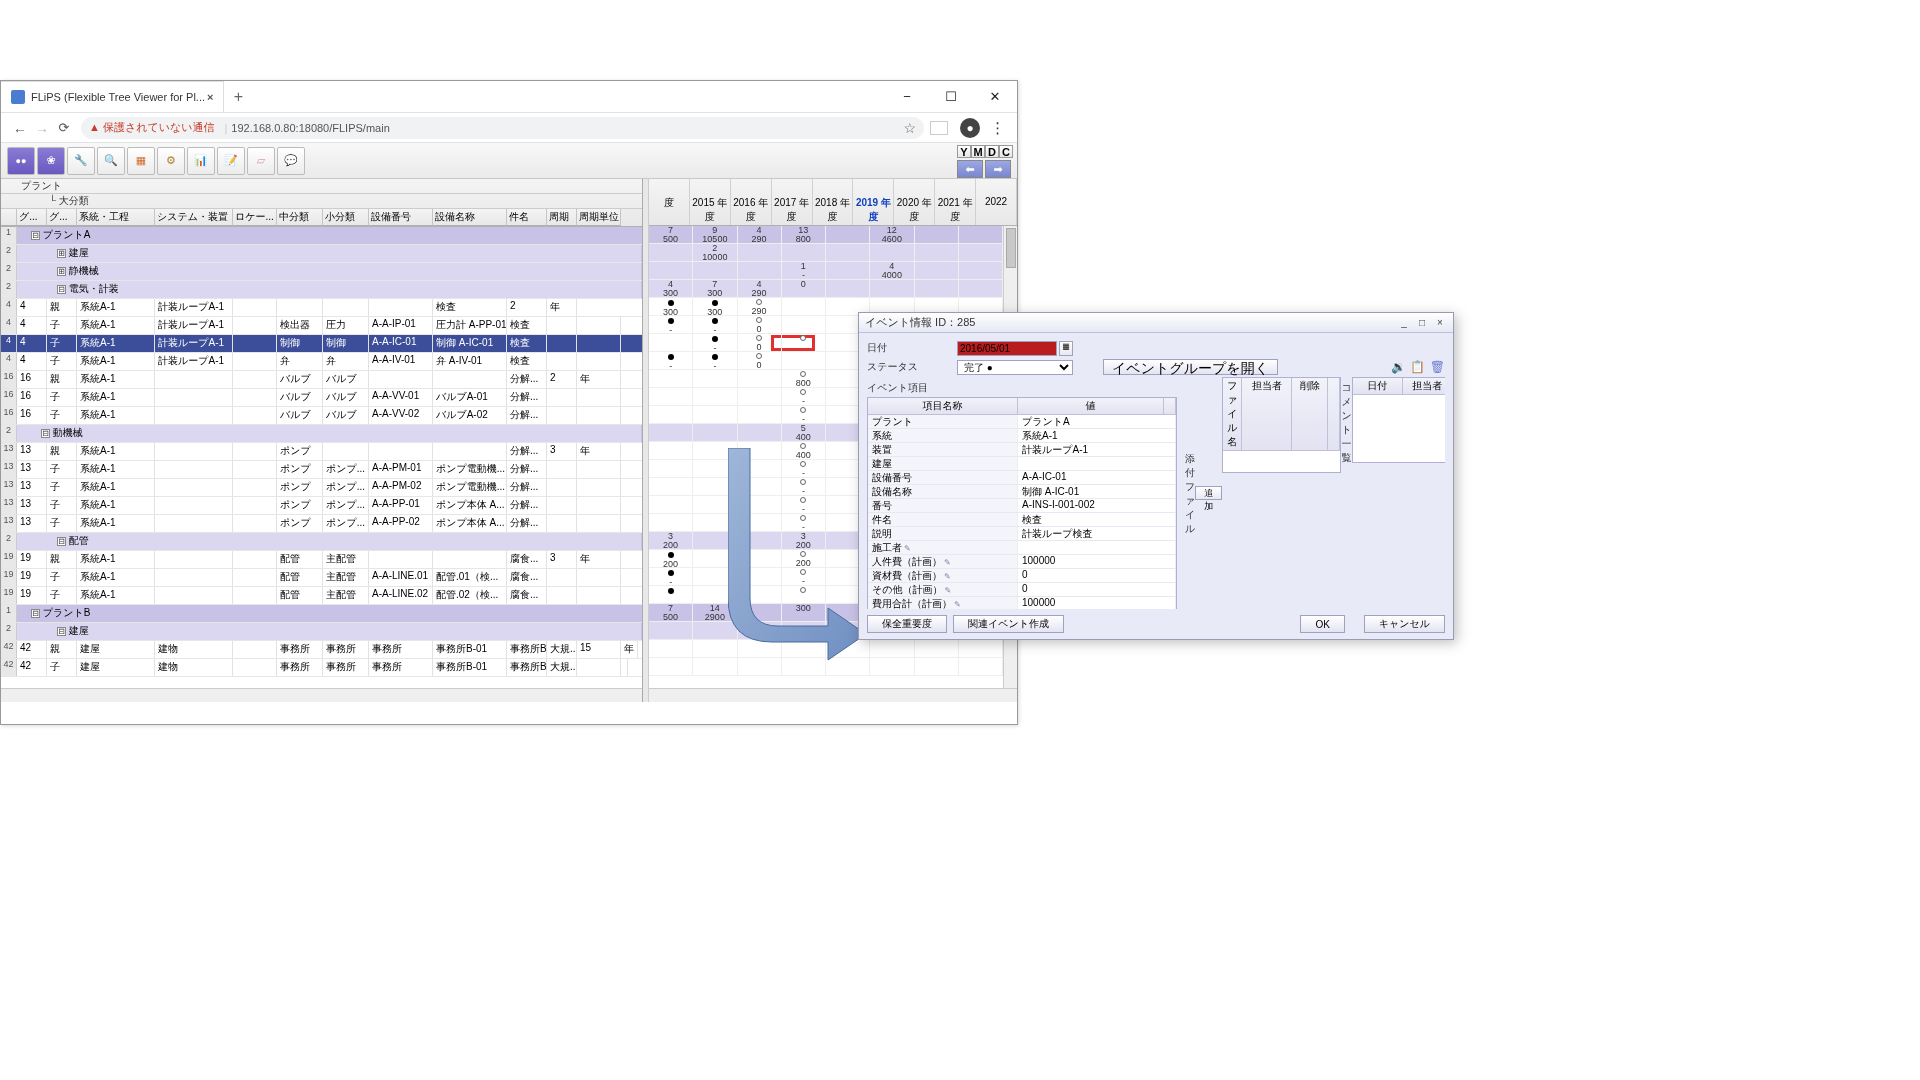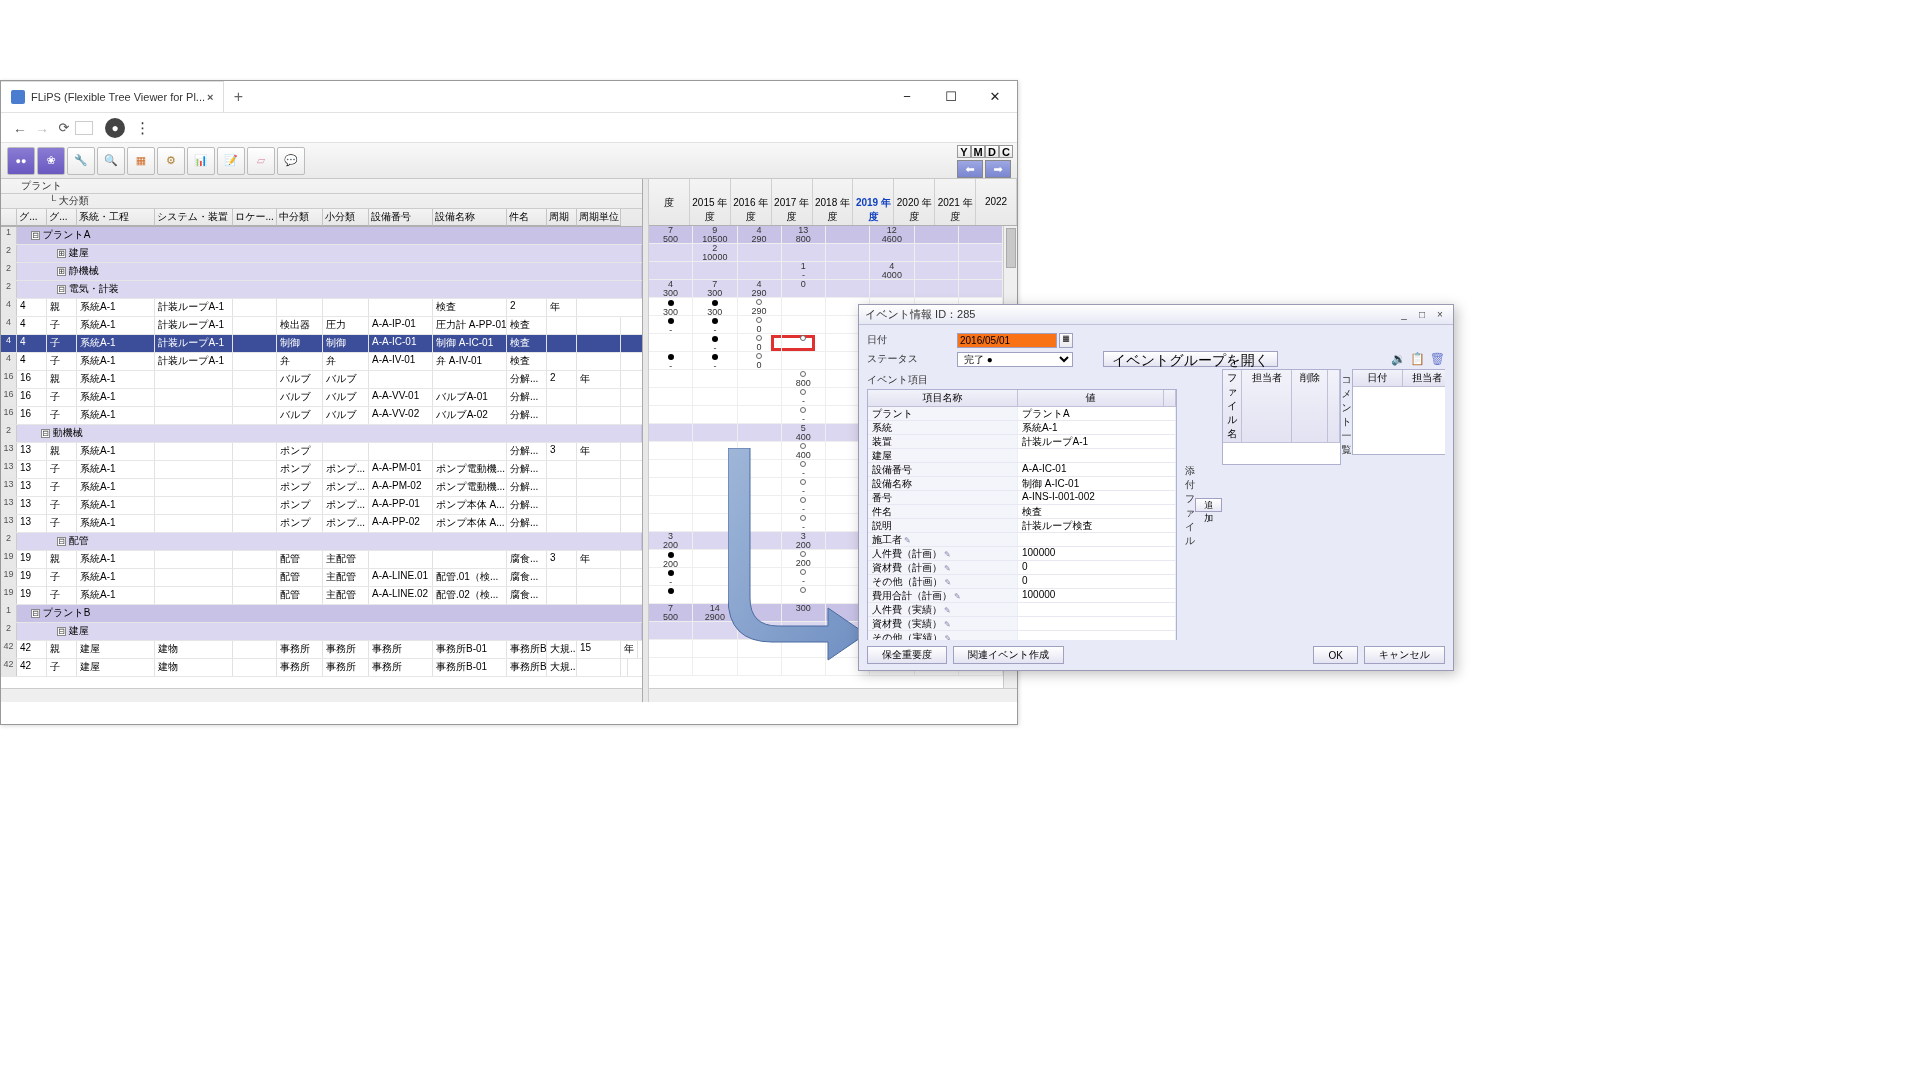--- a/index.html
+++ b/index.html
@@ -61,48 +61,48 @@
 .gbody{flex:1;margin-left:6px;overflow:auto;position:relative;background:#fff}
 .grow{height:18px;border-bottom:1px solid #eee;display:flex;position:relative}
 .grow.cat{background:#c8c2e6}
 .grow.sub{background:#dcd7f0}
 .grow .gc{flex:1;border-right:1px solid #eee;text-align:center;font-size:9px;line-height:9px;color:#333;position:relative}
 .dot{display:inline-block;width:6px;height:6px;border-radius:50%;background:#000;margin-top:2px}
 .odot{display:inline-block;width:6px;height:6px;border-radius:50%;border:1px solid #666;background:#fff;margin-top:1px}
 .redbox{position:absolute;border:3px solid #e03030;width:44px;height:16px;left:78px;top:1px;pointer-events:none}
 .scrollv{width:14px;background:#efefef;border-left:1px solid #ccc}
 .hscroll{height:14px;background:#efefef;border-top:1px solid #ccc}
-.dialog{position:absolute;left:858px;top:304px;width:596px;height:367px;border:1px solid #9a9ab4;background:#e8ebf7;box-shadow:3px 3px 12px rgba(0,0,0,.25)}
+.dialog{position:absolute;left:858px;top:312px;width:596px;height:328px;border:1px solid #9a9ab4;background:#e8ebf7;box-shadow:3px 3px 12px rgba(0,0,0,.25)}
 .dtitle{height:20px;background:linear-gradient(#fff,#e6e8f4);display:flex;align-items:center;padding:0 6px;font-size:10px;color:#333;border-bottom:1px solid #c0c0d8}
 .dtitle .winc{margin-left:auto;display:flex;gap:4px}
 .dtitle .winc span{width:14px;text-align:center;color:#444;font-size:10px}
 .dbody{padding:6px 8px;height:calc(100% - 20px);display:flex;flex-direction:column}
 .frow{display:flex;align-items:center;height:18px;margin-bottom:1px}
 .flabel{width:90px;font-size:10px;color:#333}
-.finput{width:100px;height:15px;border:1px solid #a0a0c0;background:#f97316;font-size:10px;padding:0 2px}
+.finput{width:100px;height:15px;border:1px solid #a0a0c0;background:#b91c1c;font-size:10px;padding:0 2px}
 .fsel{height:15px;border:1px solid #a0a0c0;background:#fff;font-size:10px;padding:0 2px}
 .calbtn{width:14px;height:15px;border:1px solid #a0a0c0;background:linear-gradient(#fff,#e8e8f0);margin-left:2px;font-size:8px;text-align:center}
 .linkbtn{height:16px;border:1px solid #a0a0c0;background:linear-gradient(#fff,#e4e4f2);font-size:14px;padding:0 8px;margin-left:30px}
 .smicon{font-size:12px;color:#6a7ad0;margin-left:4px}
 .panelrow{display:flex;gap:8px;flex:1;overflow:hidden}
 .panel{border:1px solid #b0b0d0;background:#fff;display:flex;flex-direction:column}
 .panelL{width:310px}
 .phdr{display:flex;background:linear-gradient(#f2f2fa,#e2e2f2);border-bottom:1px solid #c0c0d8}
 .phdr div{border-right:1px solid #c0c0d8;font-size:10px;padding:1px 4px;text-align:center}
 .pbody{flex:1;overflow:auto}
 .prow{display:flex;border-bottom:1px solid #e8e8f2;height:14px}
 .prow div{border-right:1px solid #eceef6;font-size:10px;padding:0 4px;overflow:hidden;white-space:nowrap}
 .prow .pk{width:150px;background:#f4f4fb}
 .prow .pv{flex:1}
 .edico{color:#88a;font-size:8px;margin-left:2px}
 .secttl{font-size:10px;color:#333;margin:4px 0 2px}
 .addbtn{margin-left:auto;height:14px;border:1px solid #a0a0c0;background:linear-gradient(#fff,#e8e8f4);font-size:9px;padding:0 8px}
 .dlgbtns{display:flex;gap:6px;margin-top:6px}
 .dlgbtns .lft{display:flex;gap:6px}
-.dlgbtns .rgt{margin-left:auto;display:flex;gap:6px}
+.dlgbtns .rgt{margin-left:auto;display:flex;gap:19px}
 .dlgbtns button{height:18px;border:1px solid #a0a0c0;background:linear-gradient(#fff,#e4e4f2);font-size:10px;padding:0 14px}
 .arrow{position:absolute;left:728px;top:448px;pointer-events:none}
 .arrow svg{width:140px;height:220px}
 .sbthumb{background:#c8c8c8;border:1px solid #aaa;margin:2px;height:40px;width:10px}
 </style>
 </head>
 <body>
 
 <div class="browser">
   <div class="titlebar">
@@ -115,20 +115,26 @@
     <div class="winbtns">
       <div>−</div>
       <div>☐</div>
       <div>✕</div>
     </div>
   </div>
   <div class="addr">
     <span class="nav">←</span>
     <span class="nav" style="color:#bbb">→</span>
     <span class="reload">⟳</span>
+    <div class="urlbox">
+      <span class="warn">▲ 保護されていない通信</span>
+      <span style="color:#ccc;margin:0 4px">|</span>
+      <span class="url">192.168.0.80:18080/FLIPS/main</span>
+      <span class="star">☆</span>
+    </div>
     <span style="width:18px;height:14px;border:1px solid #ccc;margin-right:6px"></span>
     <span class="prof">●</span>
     <span class="dots">⋮</span>
   </div>
   <div class="toolbar">
     <div class="tbtn purple">
         <span style="color:#fff;font-size:9px">●●</span>
       </div>
     <div class="tbtn purple">
         <span style="color:#fff">❀</span>

